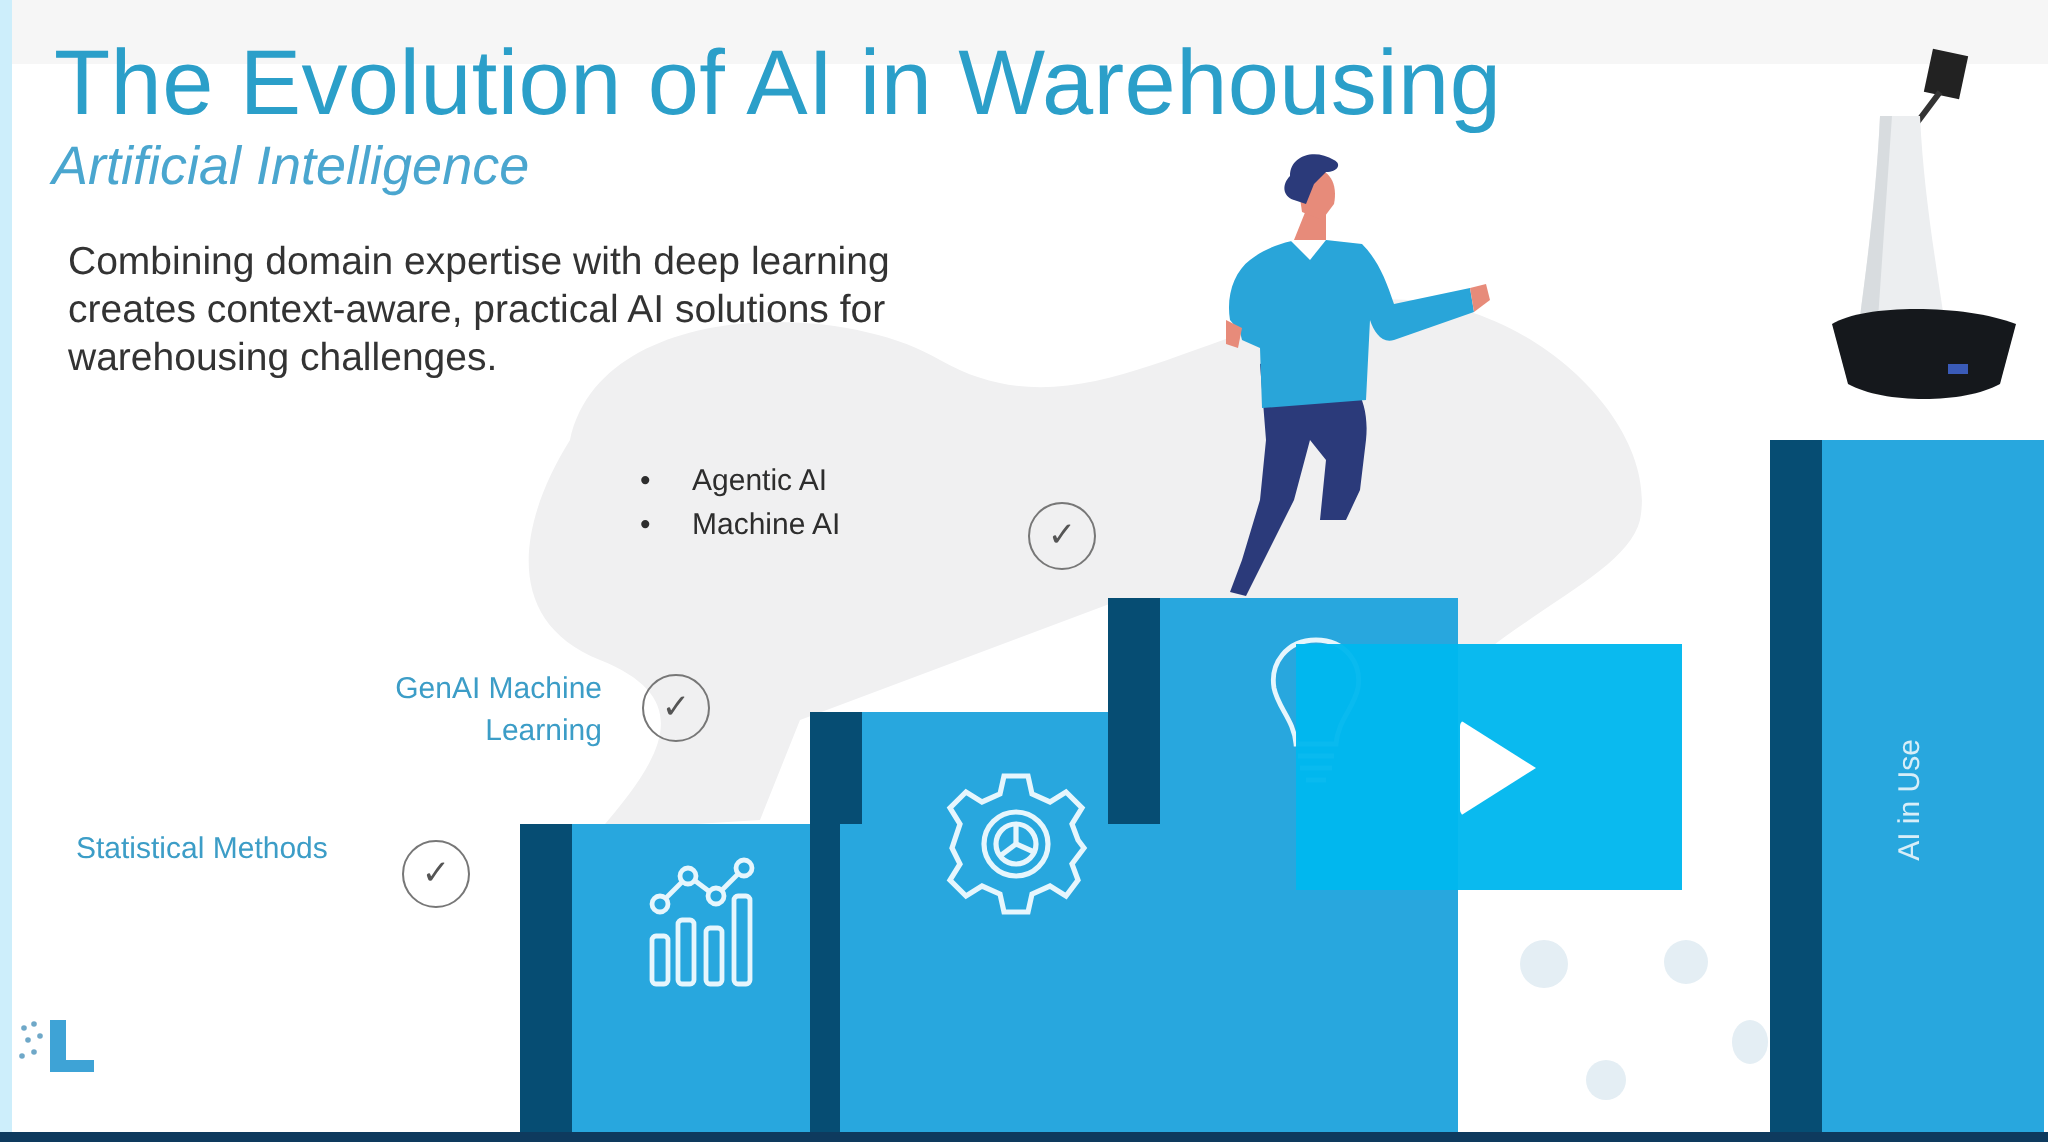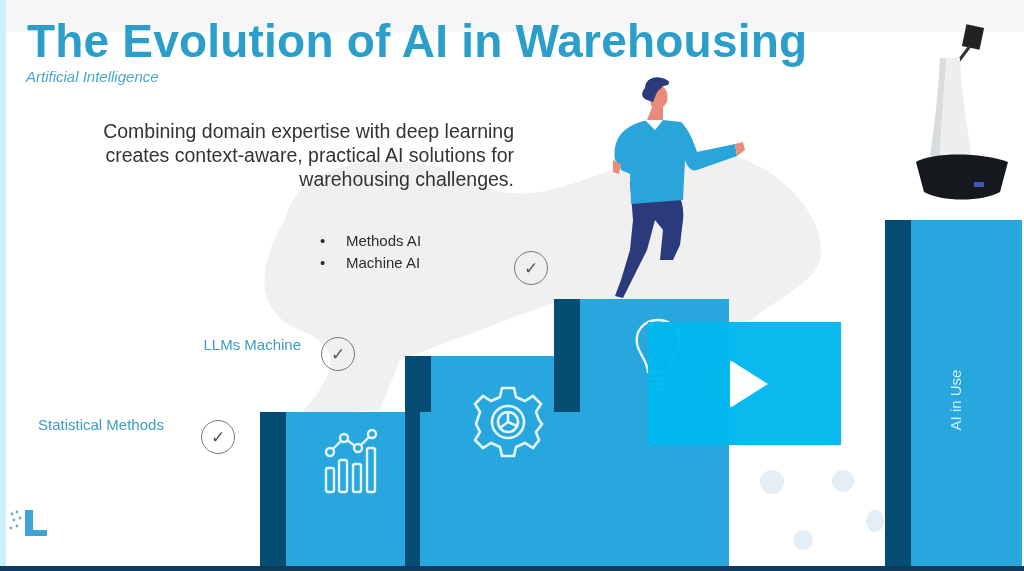--- a/index.html
+++ b/index.html
@@ -9,30 +9,30 @@
     font-family: "Liberation Sans", "DejaVu Sans", sans-serif;
   }
   .left-edge { position: absolute; left: 0; top: 0; width: 6px; height: 571px; background: #cdeefb; }
   .top-band { position: absolute; left: 6px; top: 0; width: 1018px; height: 32px; background: #f6f6f6; }
   .bottom-bar { position: absolute; left: 0; top: 566px; width: 1024px; height: 5px; background: #0e3a5e; }
 
   .blob { position: absolute; left: 0; top: 0; width: 1024px; height: 571px; pointer-events: none; }
 
   .title {
     position: absolute; left: 27px; top: 14px; margin: 0;
-    font-size: 46px; font-weight: 700; color: #2b9fc9; letter-spacing: 0.2px;
+    font-size: 46px; font-weight: 400; color: #2b9fc9; letter-spacing: 0.2px;
     white-space: nowrap;
   }
   .subtitle {
     position: absolute; left: 26px; top: 68px;
-    font-size: 15px; font-style: italic; color: #4aa6cf; white-space: nowrap;
+    font-size: 27px; font-style: italic; color: #4aa6cf; white-space: nowrap;
   }
   .intro {
     position: absolute; left: 34px; top: 119px; width: 480px;
-    font-size: 19.5px; line-height: 24px; color: #333; text-align: right; 
+    font-size: 19.5px; line-height: 24px; color: #333; 
   }
   .bullets {
     position: absolute; left: 320px; top: 230px; margin: 0; padding: 0; list-style: none;
     font-size: 15px; line-height: 22px; color: #2d2d2d;
   }
   .bullets li { position: relative; padding-left: 26px; }
   .bullets li::before { content: "•"; position: absolute; left: 0; top: 0; }
 
   .check {
     position: absolute; width: 34px; height: 34px; border: 1.5px solid #777; border-radius: 50%;
@@ -68,29 +68,30 @@
 
 <svg class="blob" viewBox="0 0 1024 571">
   <path d="M285,220 C300,150 420,150 470,180 C540,220 600,160 690,150 C760,145 830,210 820,260 C810,300 700,320 680,420 L650,470 L560,470 L560,300 L400,360 L380,410 L300,415 C330,380 350,350 300,330 C250,310 260,260 285,220 Z" fill="#f0f0f1"></path>
 </svg>
 
 <h1 class="title">The Evolution of AI in Warehousing</h1>
 <div class="subtitle">Artificial Intelligence</div>
 <div class="intro">Combining domain expertise with deep learning creates context-aware, practical AI solutions for warehousing challenges.</div>
 
 <ul class="bullets">
-  <li>Methods AI</li>
+  <li>Agentic AI</li>
   <li>Machine AI</li>
 </ul>
 <div class="check" style="left:514px; top:251px;">
     <span>✓</span>
   </div>
 
 <div class="label-blue" style="left:185px; top:334px; width:116px;">
-  <div>LLMs Machine</div>
+  <div>GenAI Machine</div>
+  <div>Learning</div>
 </div>
 <div class="check" style="left:321px; top:337px;">
     <span>✓</span>
   </div>
 
 <div class="label-blue" style="left:38px; top:414px;">Statistical Methods</div>
 <div class="check" style="left:201px; top:420px;">
     <span>✓</span>
   </div>
 

